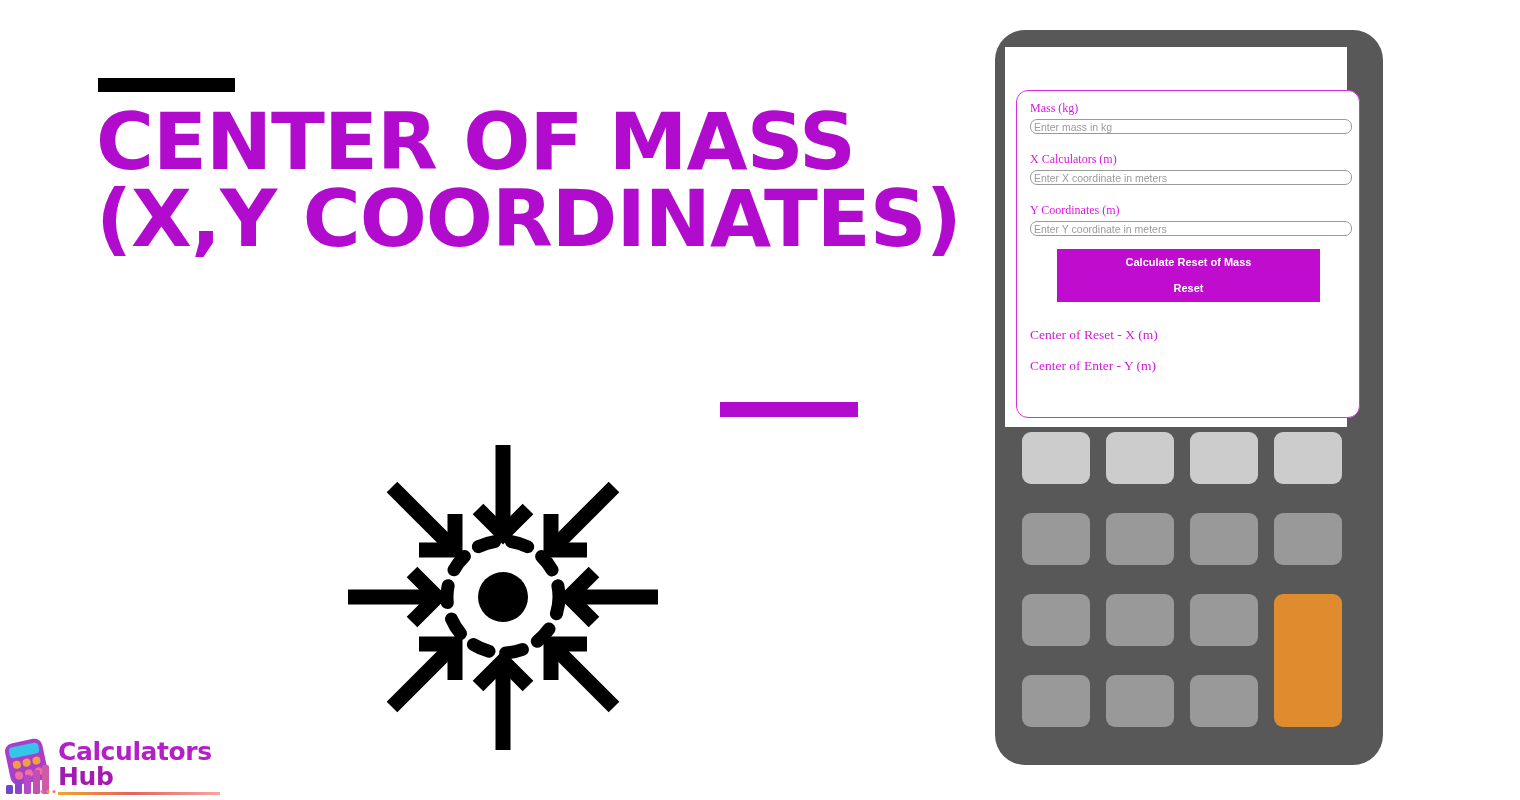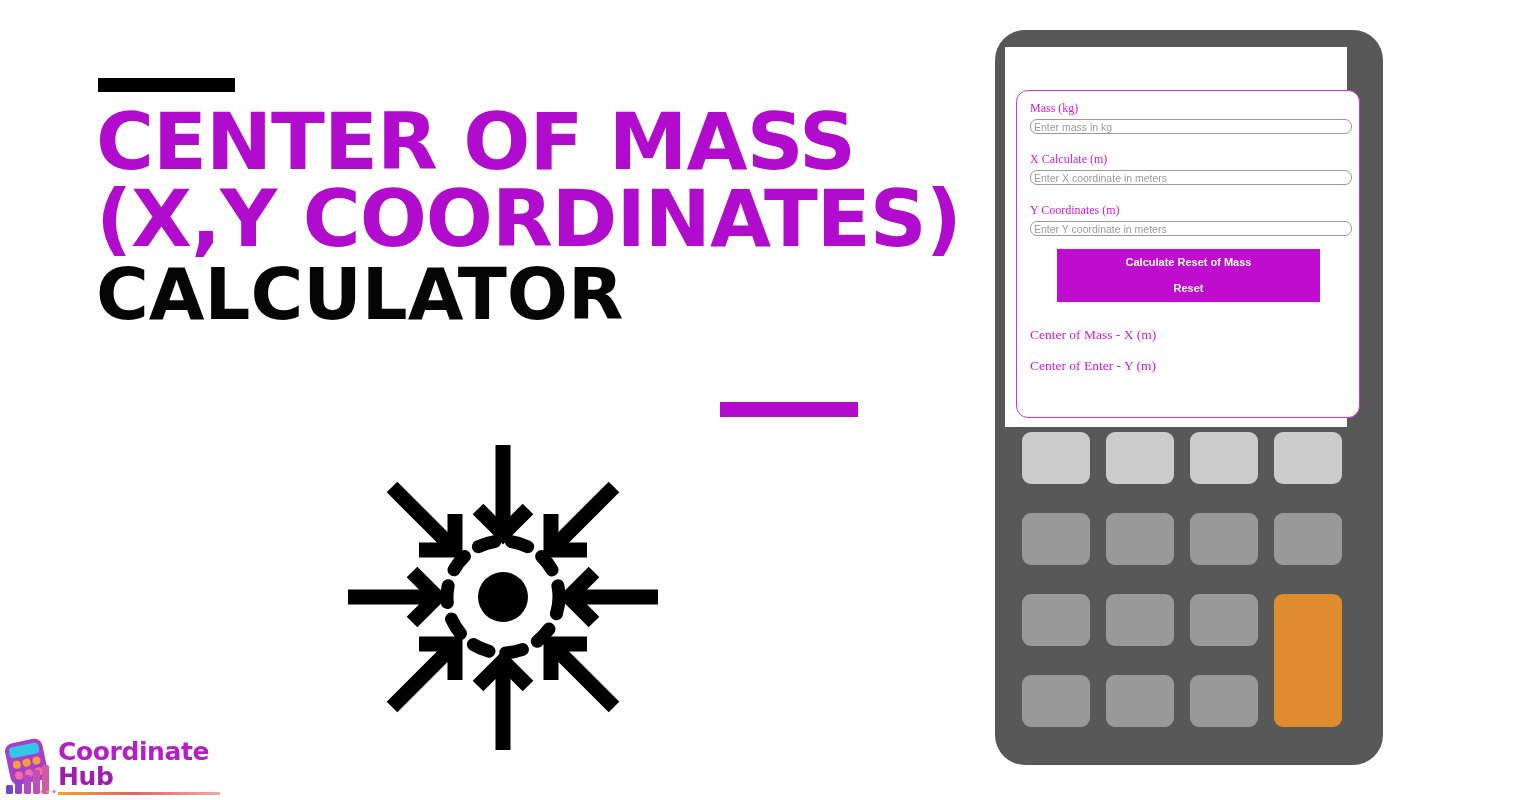--- a/index.html
+++ b/index.html
@@ -202,21 +202,20 @@
 </head>
 <body>
 
 <div id="hero">
 
   <div class="rule-black"></div>
 
   <div id="title-block">
     <span class="title-line l1">Center of Mass</span>
     <span class="title-line l2">(X,Y Coordinates)</span>
-    <span class="title-line l3">Calculator</span>
   </div>
 
   <div class="rule-magenta"></div>
 
   <svg id="com-icon" viewBox="0 0 330 345">
     <g stroke="#000000" stroke-width="15" fill="none" stroke-linecap="butt">
 
       <line x1="165" y1="20" x2="165" y2="108"></line>
       <line x1="165" y1="237" x2="165" y2="325"></line>
       <line x1="10" y1="172" x2="98" y2="172"></line>
@@ -263,21 +262,21 @@
       </g>
       <g>
         <rect x="4" y="48" width="7" height="9" rx="1.6" fill="#6d49c4"></rect>
         <rect x="13" y="43" width="7" height="14" rx="1.6" fill="#8d46c8"></rect>
         <rect x="22" y="38" width="7" height="19" rx="1.6" fill="#b348c9"></rect>
         <rect x="31" y="33" width="7" height="24" rx="1.6" fill="#c24fb4"></rect>
         <rect x="40" y="28" width="7" height="29" rx="1.6" fill="#cf5aa6"></rect>
       </g>
     </svg>
     <div id="logo-text">
-      <span class="logo-word w1">Coordinate</span>
+      <span class="logo-word w1">Calculators</span>
       <span class="logo-word w2">Hub</span>
     </div>
     <svg id="logo-dots" viewBox="0 0 16 5">
       <circle cx="2" cy="2.5" r="1.6" fill="#ef6fa0"></circle>
       <circle cx="8" cy="2.5" r="1.6" fill="#f2a03c"></circle>
       <circle cx="14" cy="2.5" r="1.6" fill="#ef6fa0"></circle>
     </svg>
     <div id="logo-underline"></div>
   </div>
 </div>
@@ -287,34 +286,34 @@
   <div id="screen">
 
     <div id="form-card">
 
       <div class="field" id="field-mass">
         <span class="field-label">Mass (kg)</span>
         <input class="field-input" type="text" placeholder="Enter mass in kg" style="">
       </div>
 
       <div class="field" id="field-x">
-        <span class="field-label">X Calculate (m)</span>
+        <span class="field-label">X Calculators (m)</span>
         <input class="field-input" type="text" placeholder="Enter X coordinate in meters" style="">
       </div>
 
       <div class="field" id="field-y">
         <span class="field-label">Y Coordinates (m)</span>
         <input class="field-input" type="text" placeholder="Enter Y coordinate in meters" style="">
       </div>
 
       <button class="action-btn" id="btn-calculate">Calculate Reset of Mass</button>
 
       <button class="action-btn" id="btn-reset">Reset</button>
 
-      <span class="result-label" id="result-x">Center of Mass - X (m)</span>
+      <span class="result-label" id="result-x">Center of Reset - X (m)</span>
 
       <span class="result-label" id="result-y">Center of Enter - Y (m)</span>
     </div>
   </div>
 
   <div id="keypad">
 
     <div class="key light" style="left:0px;   top:0px;  width:68px; height:52px;"></div>
     <div class="key light" style="left:84px;  top:0px;  width:68px; height:52px;"></div>
     <div class="key light" style="left:168px; top:0px;  width:68px; height:52px;"></div>

